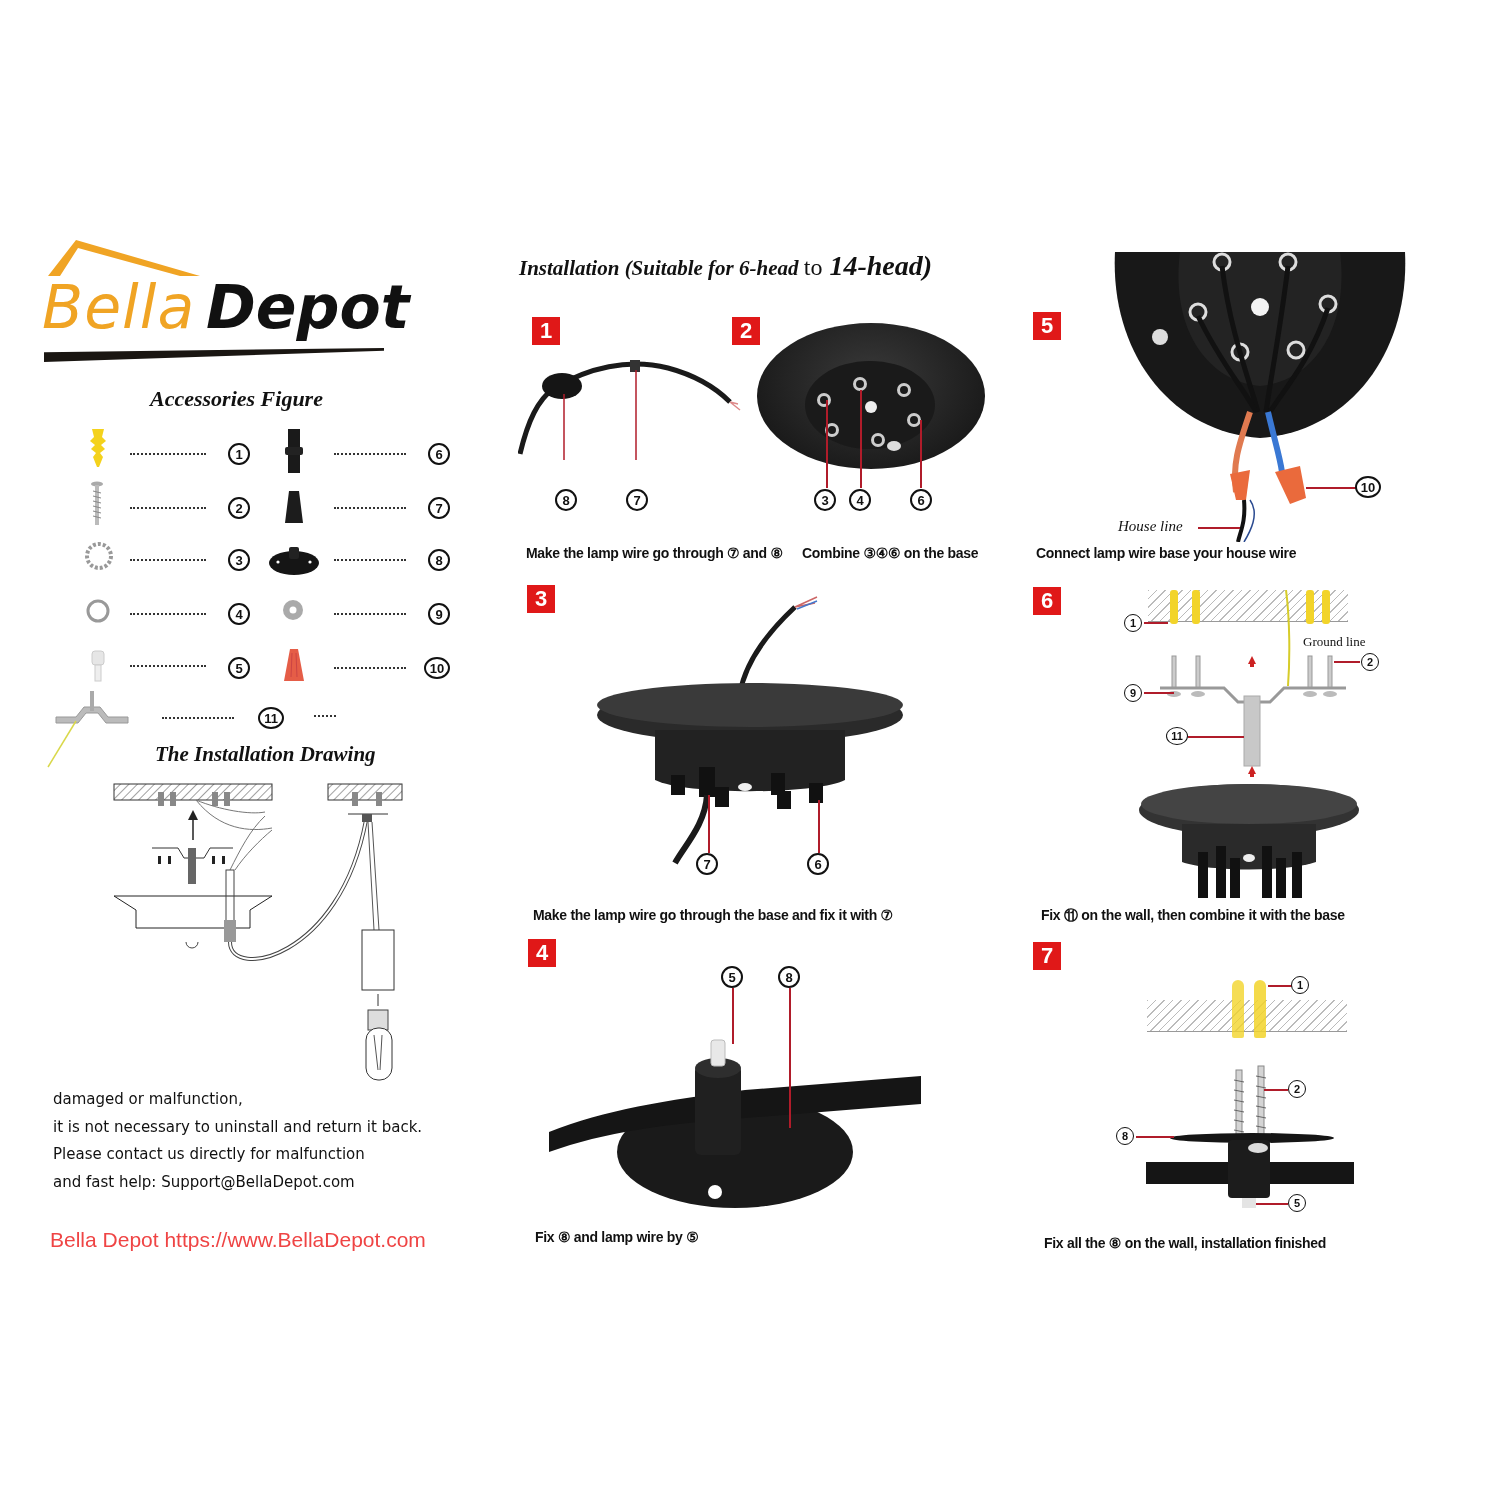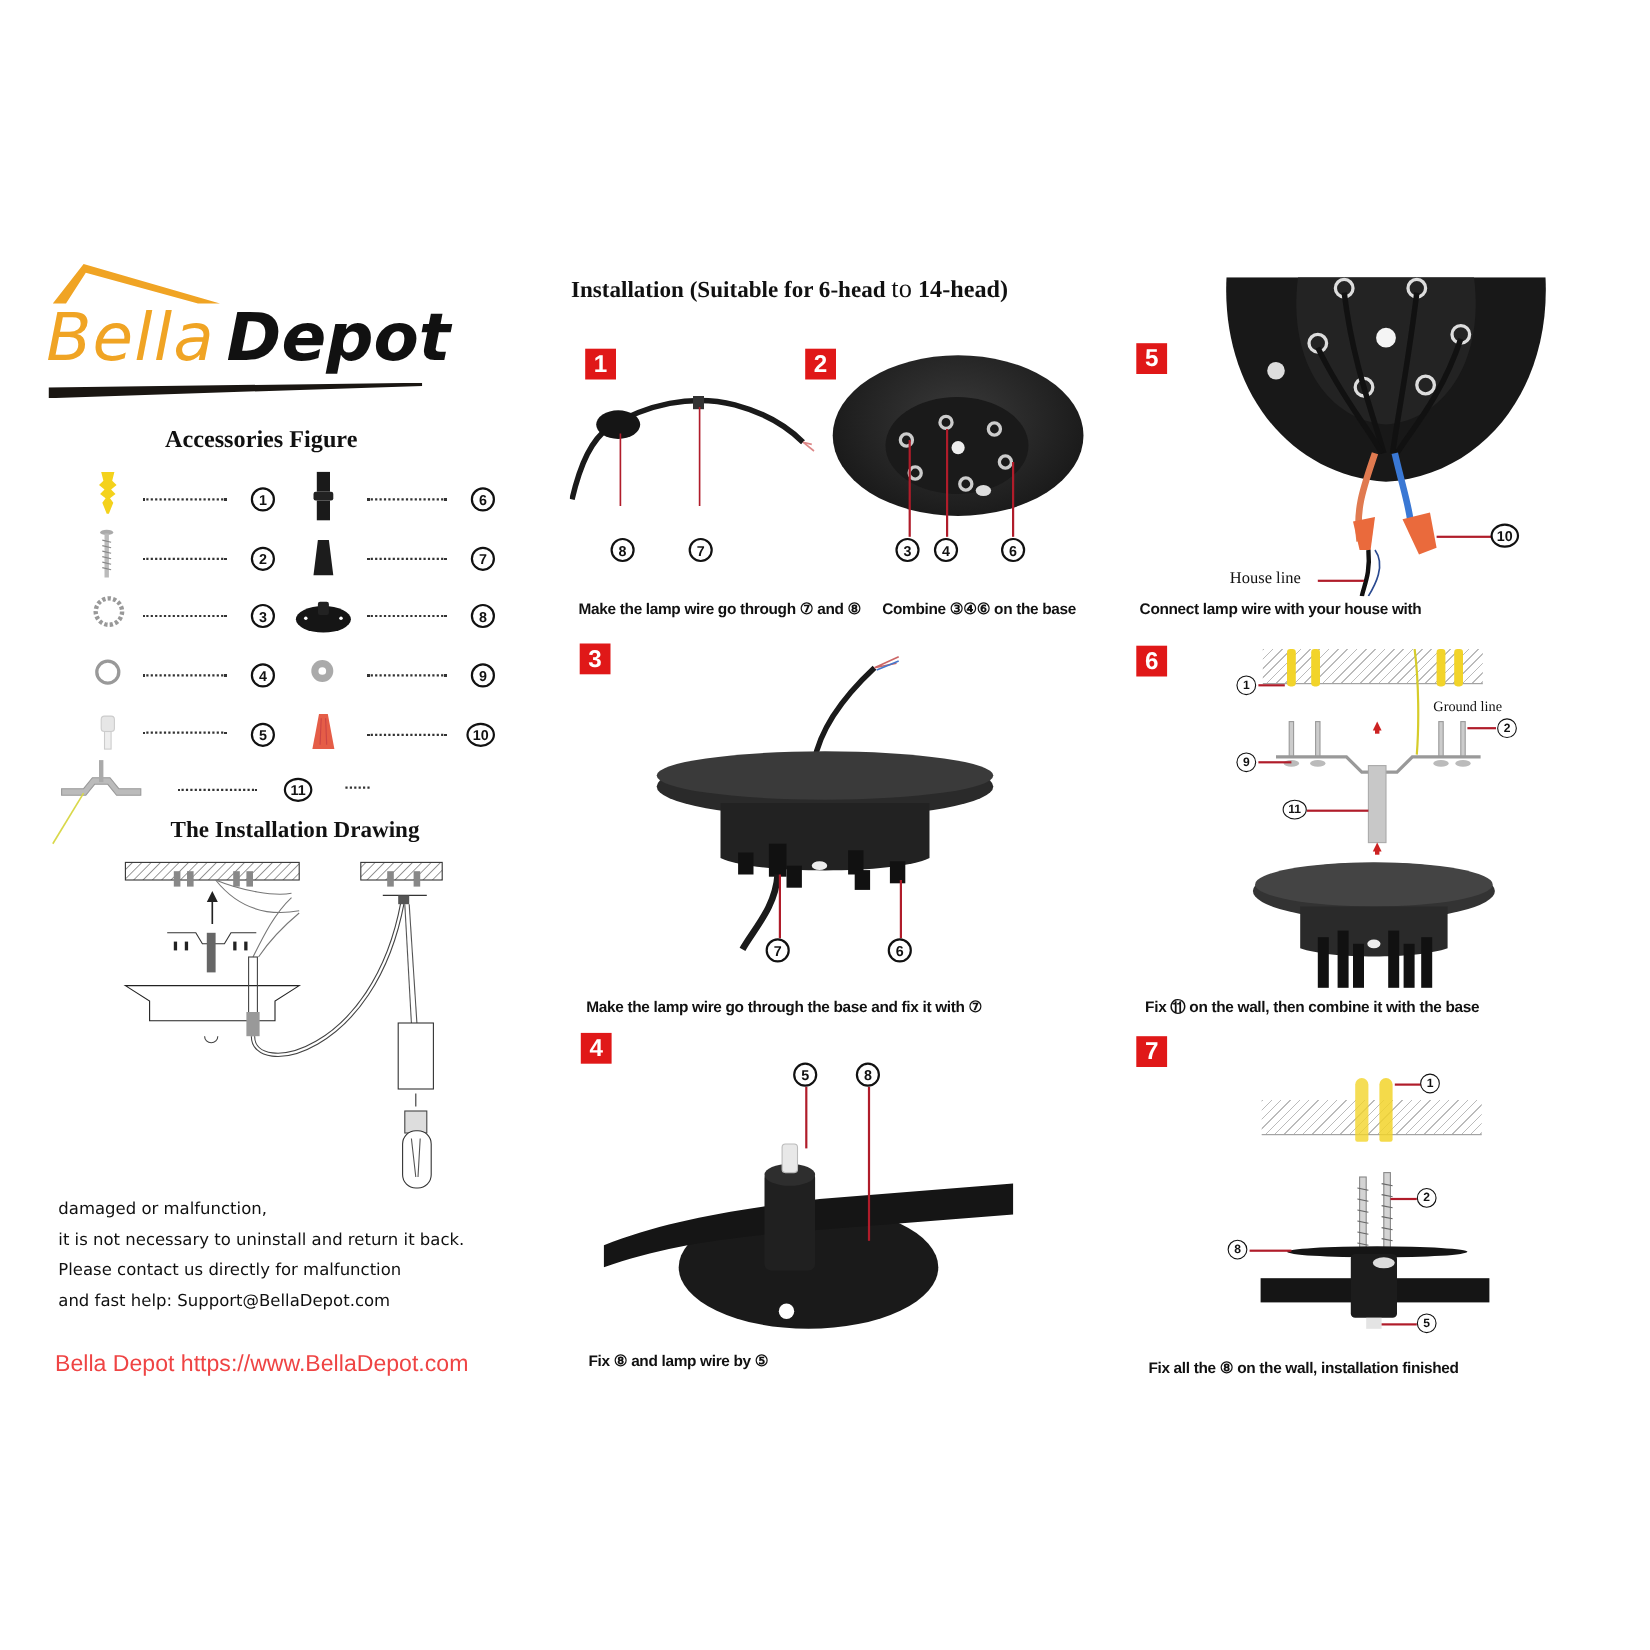--- a/index.html
+++ b/index.html
@@ -1,19 +1,19 @@
 <!DOCTYPE html>
 <html><head>
 <meta charset="utf-8">
 <style>
   * { box-sizing: border-box; margin: 0; padding: 0; }
   html, body { width: 1500px; height: 1500px; background: #ffffff; overflow: hidden; }
   body { position: relative; font-family: "Liberation Sans", sans-serif; color: #111; }
   .abs { position: absolute; }
-  .serif-b { font-family: "Liberation Serif", serif; font-weight: bold; }
+  .serif-b { font-family: "Liberation Serif", serif; font-weight: bold; font-style: italic; }
   .circ { display: inline-flex; align-items: center; justify-content: center; width: 22px; height: 22px; border: 2px solid #111; border-radius: 50%; font-family: "Liberation Sans", sans-serif; font-weight: bold; font-size: 13px; background: #fff; color: #111; }
   .circ.sm { width: 18px; height: 18px; font-size: 11px; border-width: 1.6px; }
   .dots { border-bottom: 2px dotted #333; height: 0; }
   .step-badge { width: 28px; height: 28px; background: #e01818; color: #fff; font-weight: bold; font-size: 22px; display: flex; align-items: center; justify-content: center; font-family: "Liberation Sans", sans-serif; }
   .caption { font-size: 14px; font-weight: bold; white-space: nowrap; letter-spacing: -0.3px; color: #111; }
   .leader { background: #b01c2a; position: absolute; }
   .disc-dark { background: radial-gradient(ellipse at 50% 40%, #3a3a3a 0%, #1c1c1c 70%, #0e0e0e 100%); border-radius: 50%; }
   .hatch { background: repeating-linear-gradient(135deg, #bbb 0 1px, #fff 1px 6px); border-bottom: 1px solid #999; }
 </style>
 </head>
@@ -193,21 +193,21 @@
 
 <div class="abs" style="left:53px; top:1086px; width:420px; font-family:'DejaVu Sans', sans-serif; font-size:15px; line-height:27.5px; color:#111;">
   <div>damaged or malfunction,</div>
   <div>it is not necessary to uninstall and return it back.</div>
   <div>Please contact us directly for malfunction</div>
   <div>and fast help: Support@BellaDepot.com</div>
 </div>
 <div class="abs" style="left:50px; top:1228px; font-family:'Liberation Sans', sans-serif; font-size:21px; color:#ef4444;">Bella Depot https://www.BellaDepot.com</div>
 
 <div class="abs" style="left:519px; top:250px; white-space:nowrap;">
-  <span class="serif-b" style="font-size:21px;">Installation (Suitable for 6-head </span><span style="font-family:'Liberation Serif', serif; font-size:24px;">to</span><span class="serif-b" style="font-size:22px;"> 14-head)</span>
+  <span class="serif-b" style="font-size:21px;">Installation (Suitable for 6-head </span><span style="font-family:'Liberation Serif', serif; font-size:24px;">to</span><span class="serif-b" style="font-size:28px;"> 14-head)</span>
 </div>
 
 <div class="abs step-badge" style="left:532px; top:317px;">1</div>
 <svg class="abs" style="left:518px; top:350px;" width="230" height="110" viewBox="0 0 230 110">
   <path d="M2,104 C10,70 20,50 36,38 C70,18 110,8 150,18 C180,26 200,40 212,52" fill="none" stroke="#1a1a1a" stroke-width="5"></path>
   <path d="M212,52 L222,60 M212,52 L220,54" stroke="#d88" stroke-width="1.5"></path>
   <ellipse cx="44" cy="36" rx="20" ry="13" fill="#151515"></ellipse>
   <rect x="112" y="10" width="10" height="12" fill="#333"></rect>
   <line class="" x1="46" y1="44" x2="46" y2="138" stroke="#b01c2a" stroke-width="1.5"></line>
   <line x1="118" y1="20" x2="118" y2="138" stroke="#b01c2a" stroke-width="1.5"></line>
@@ -300,21 +300,21 @@
   <path d="M158,160 C165,190 170,205 172,220" stroke="#3a78d4" stroke-width="6" fill="none"></path>
   <path d="M120,222 L140,218 L136,248 L126,248 Z" fill="#ea6a3c"></path>
   <path d="M165,220 L190,214 L196,246 L180,252 Z" fill="#ea6a3c"></path>
   <path d="M134,248 C136,270 130,280 128,290" stroke="#111" stroke-width="4" fill="none"></path>
   <path d="M140,248 C150,262 140,280 134,290" stroke="#2a4a90" stroke-width="1.5" fill="none"></path>
 </svg>
 <div class="leader" style="left:1198px; top:527px; width:42px; height:1.5px;"></div>
 <div class="leader" style="left:1306px; top:487px; width:50px; height:1.5px;"></div>
 <span class="abs circ" style="left:1355px; top:476px; width:26px;">10</span>
 <div class="abs serif-b" style="left:1118px; top:518px; font-size:15px; font-weight:normal; font-family:'Liberation Serif', serif;">House line</div>
-<div class="abs caption" style="left:1036px; top:545px;">Connect lamp wire with your house with</div>
+<div class="abs caption" style="left:1036px; top:545px;">Connect lamp wire base your house wire</div>
 
 <div class="abs step-badge" style="left:1033px; top:587px;">6</div>
 <div class="abs hatch" style="left:1148px; top:590px; width:200px; height:32px;"></div>
 <div class="abs" style="left:1148px; top:590px; width:200px; height:36px;">
   <div class="abs" style="left:22px; top:0; width:8px; height:34px; background:#f2d42a; border-radius:3px;"></div>
   <div class="abs" style="left:44px; top:0; width:8px; height:34px; background:#f2d42a; border-radius:3px;"></div>
   <div class="abs" style="left:158px; top:0; width:8px; height:34px; background:#f2d42a; border-radius:3px;"></div>
   <div class="abs" style="left:174px; top:0; width:8px; height:34px; background:#f2d42a; border-radius:3px;"></div>
 </div>
 <svg class="abs" style="left:1140px; top:590px;" width="230" height="190" viewBox="0 0 230 190">

